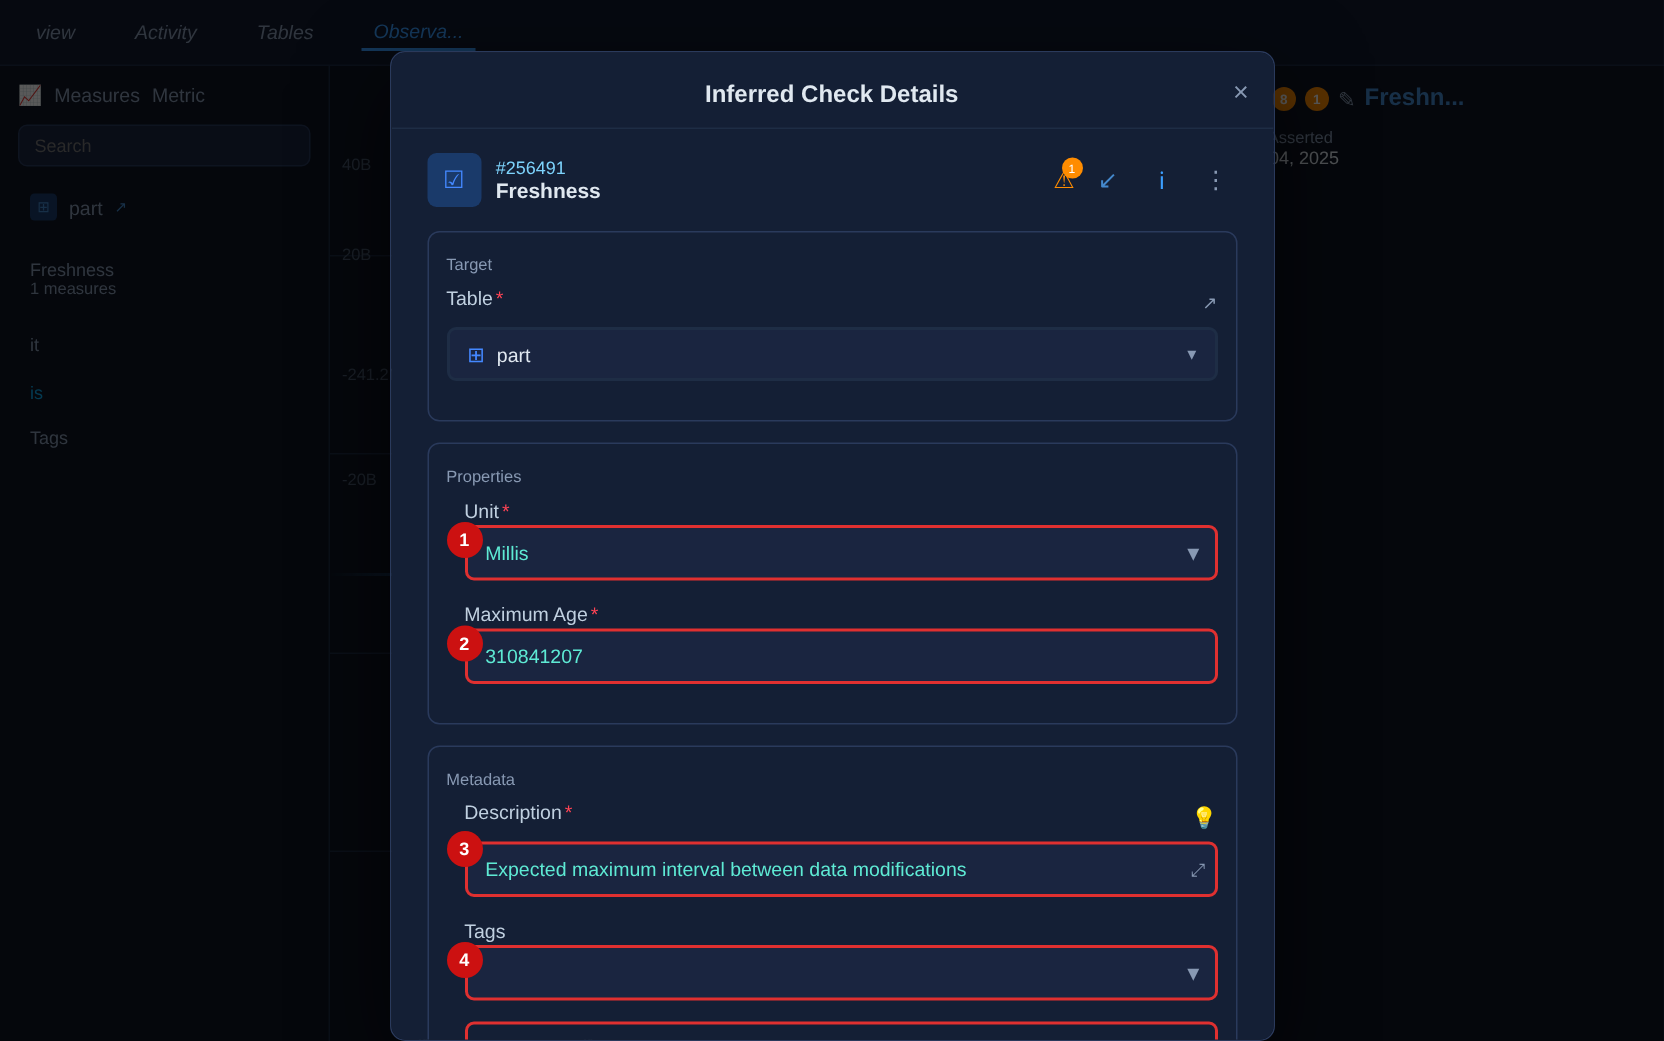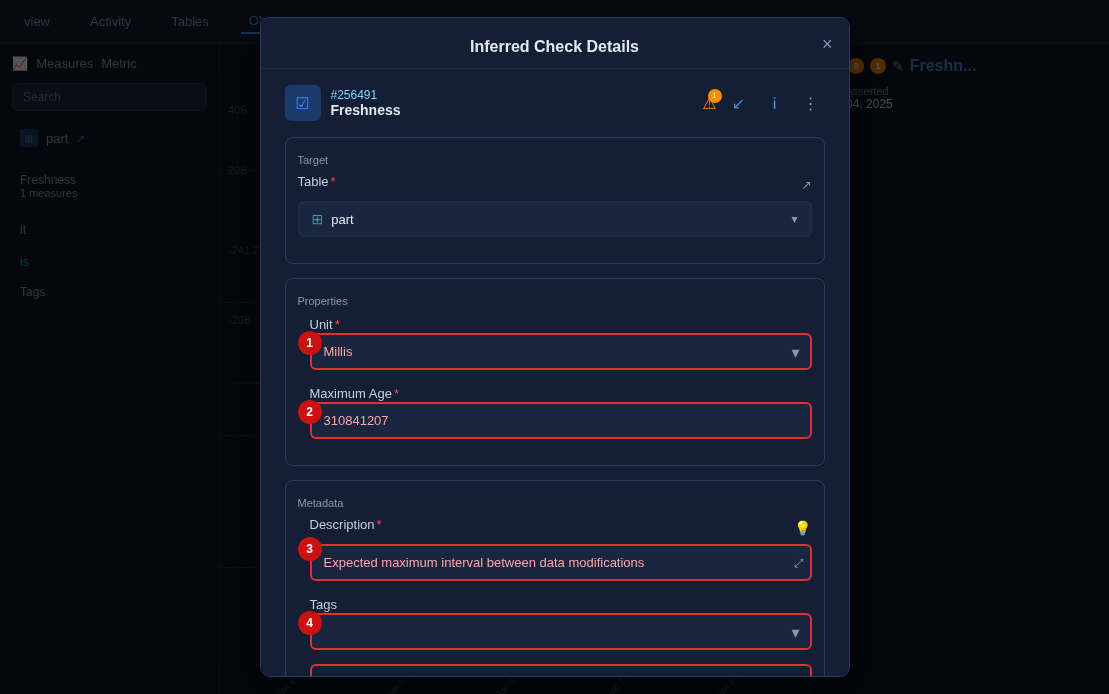--- a/index.html
+++ b/index.html
@@ -29,20 +29,21 @@
       padding: 0 16px;
       gap: 24px;
       border-bottom: 1px solid #1e2d45;
     }
 
     .nav-item {
       color: #8899b3;
       font-size: 13px;
       cursor: pointer;
       padding: 4px 8px;
+      font-style: italic;
     }
 
     .nav-item.active {
       color: #3b9eff;
       border-bottom: 2px solid #3b9eff;
     }
 
     .app-content {
       display: flex;
       flex: 1;
@@ -140,21 +141,21 @@
       background: linear-gradient(90deg, transparent, #3b9eff 20%, #3b9eff 80%, transparent);
       opacity: 0.7;
     }
 
     
     .overlay {
       position: absolute;
       inset: 0;
       background: rgba(0,0,0,0.65);
       display: flex;
-      align-items: center;
+      align-items: flex-end;
       justify-content: center;
       z-index: 100;
     }
 
     
     .modal {
       background: #141f35;
       border: 1px solid #2a3a5c;
       border-radius: 10px;
       width: 590px;
@@ -312,21 +313,21 @@
     .form-group {
       margin-bottom: 14px;
     }
 
     .form-select, .form-input {
       width: 100%;
       background: #1a2540;
       border: 2px solid #e03030;
       border-radius: 6px;
       padding: 9px 12px;
-      color: #fca5a5;
+      color: #5eead4;
       font-size: 13px;
       outline: none;
       appearance: none;
       -webkit-appearance: none;
     }
 
     .form-select-wrapper {
       position: relative;
     }
 

